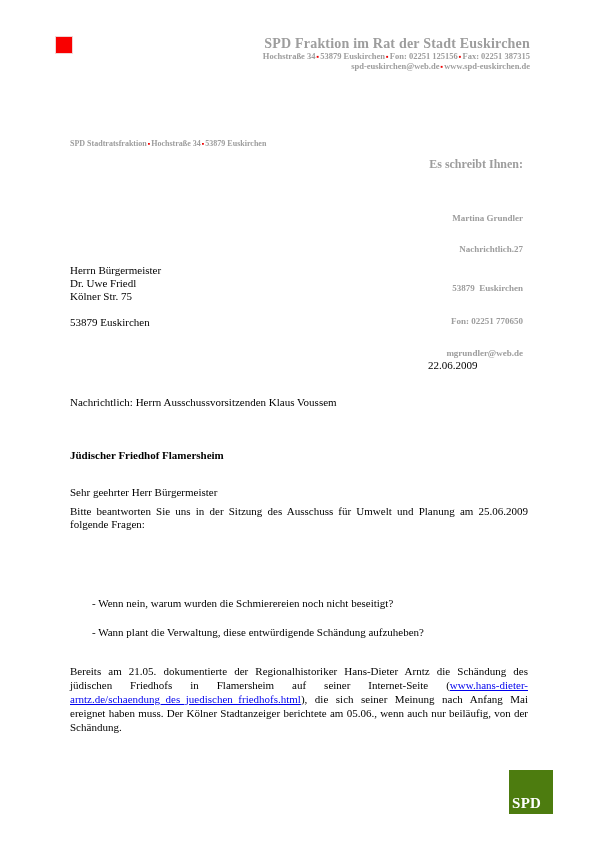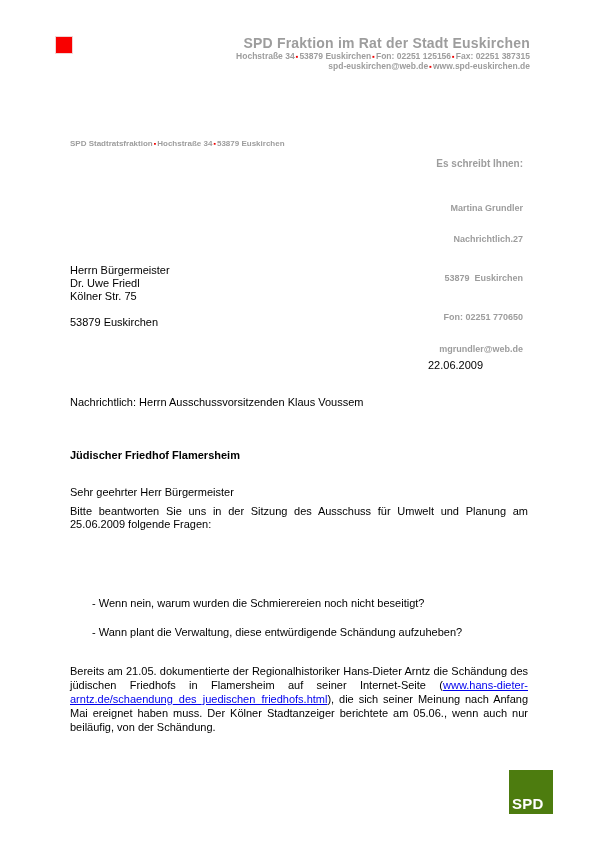--- a/index.html
+++ b/index.html
@@ -1,21 +1,21 @@
 <!DOCTYPE html>
 <html lang="de"><head>
 <meta charset="utf-8">
 <style>
   html, body { margin: 0; padding: 0; background: #ffffff; }
   .page {
     position: relative;
     width: 600px;
     height: 849px;
     background: #ffffff;
-    font-family: Liberation Sans, sans-serif;
+    font-family: Liberation Serif, serif;
     color: #000000;
     overflow: hidden;
   }
 
   
   .lh-mark {
     position: absolute;
     left: 56px; top: 37px;
     width: 16px; height: 16px;
     background: #f90000;
@@ -46,23 +46,23 @@
   .writer {
     position: absolute;
     top: 138px; right: 77px;
     text-align: right;
     color: #9d9d9d;
     font-weight: bold;
     font-size: 9px;
     line-height: 10.5px;
     white-space: pre;
   }
-  .writer .label { font-size: 10px; margin-bottom: 12px; }
+  .writer .label { font-size: 12px; margin-bottom: 22px; }
   .writer .gap-top-sm { margin-top: 7px; }
-  .writer .gap-top    { margin-top: 8px; }
+  .writer .gap-top    { margin-top: 2px; }
 
   
   .bodytext { font-size: 11px; line-height: 13px; }
 
   .recipient { position: absolute; left: 70px; top: 264px; }
   .recipient .city { margin-top: 13px; }
 
   .date-line { position: absolute; left: 428px; top: 359px; }
 
   .cc-line   { position: absolute; left: 70px; top: 396px; }

